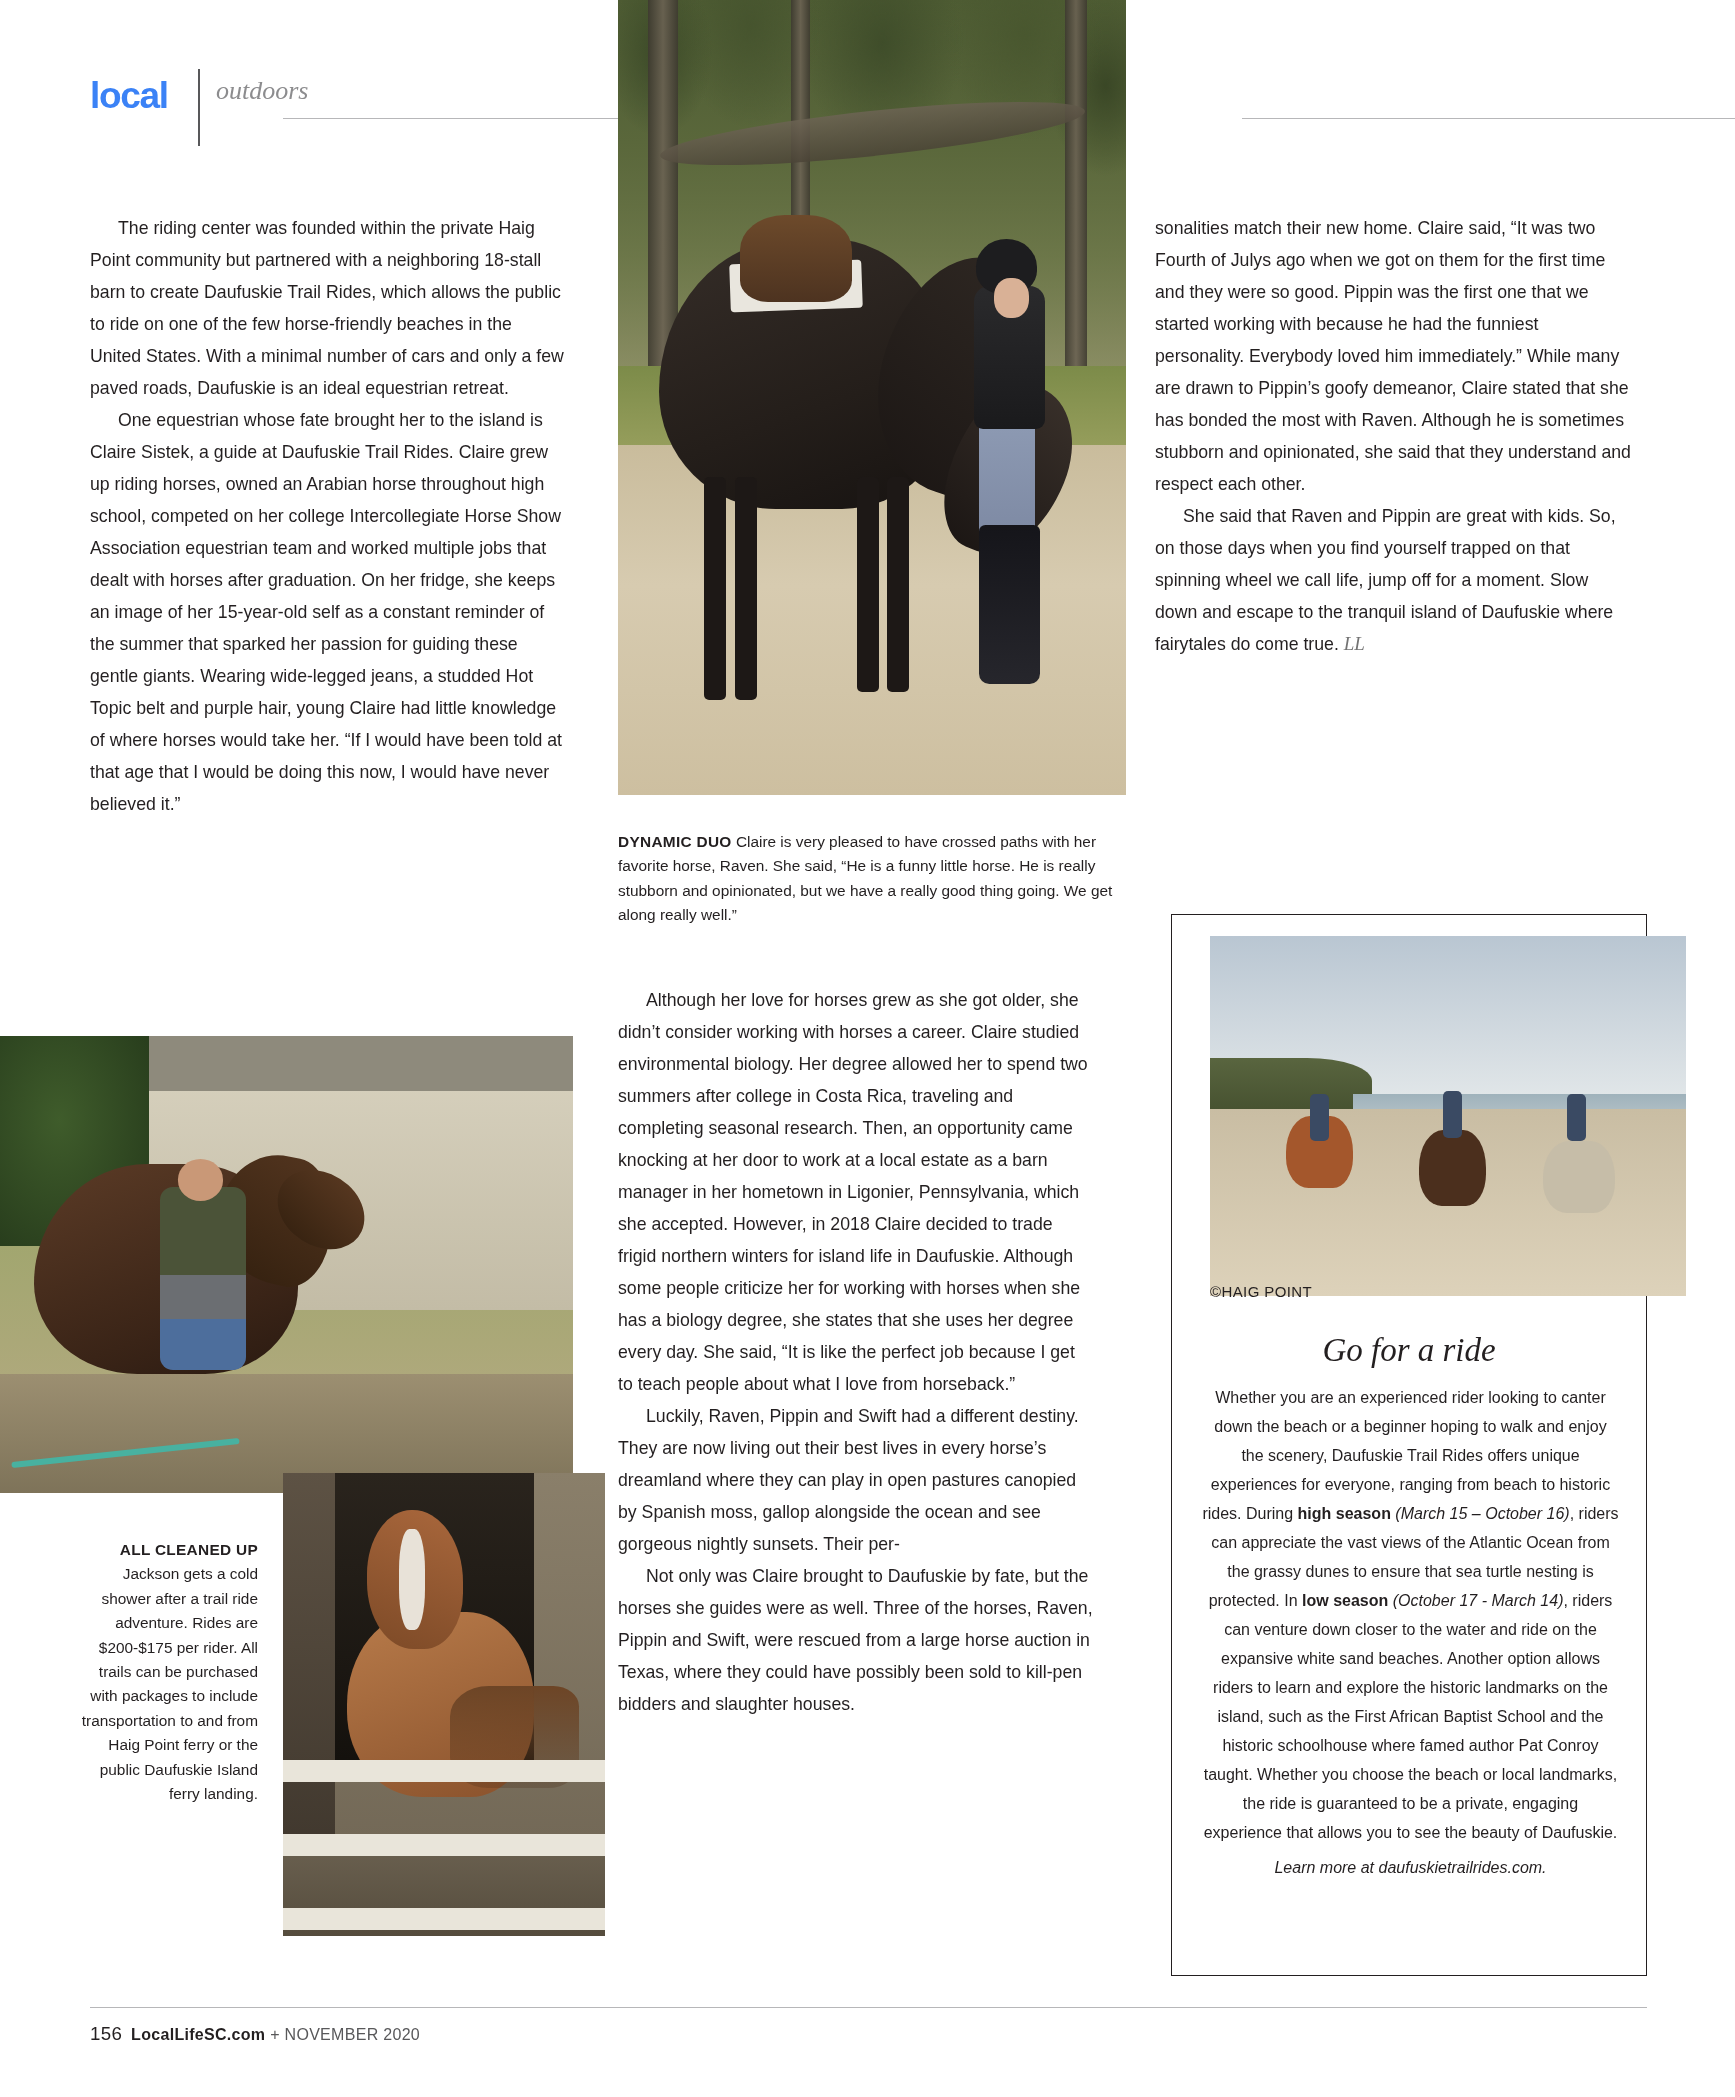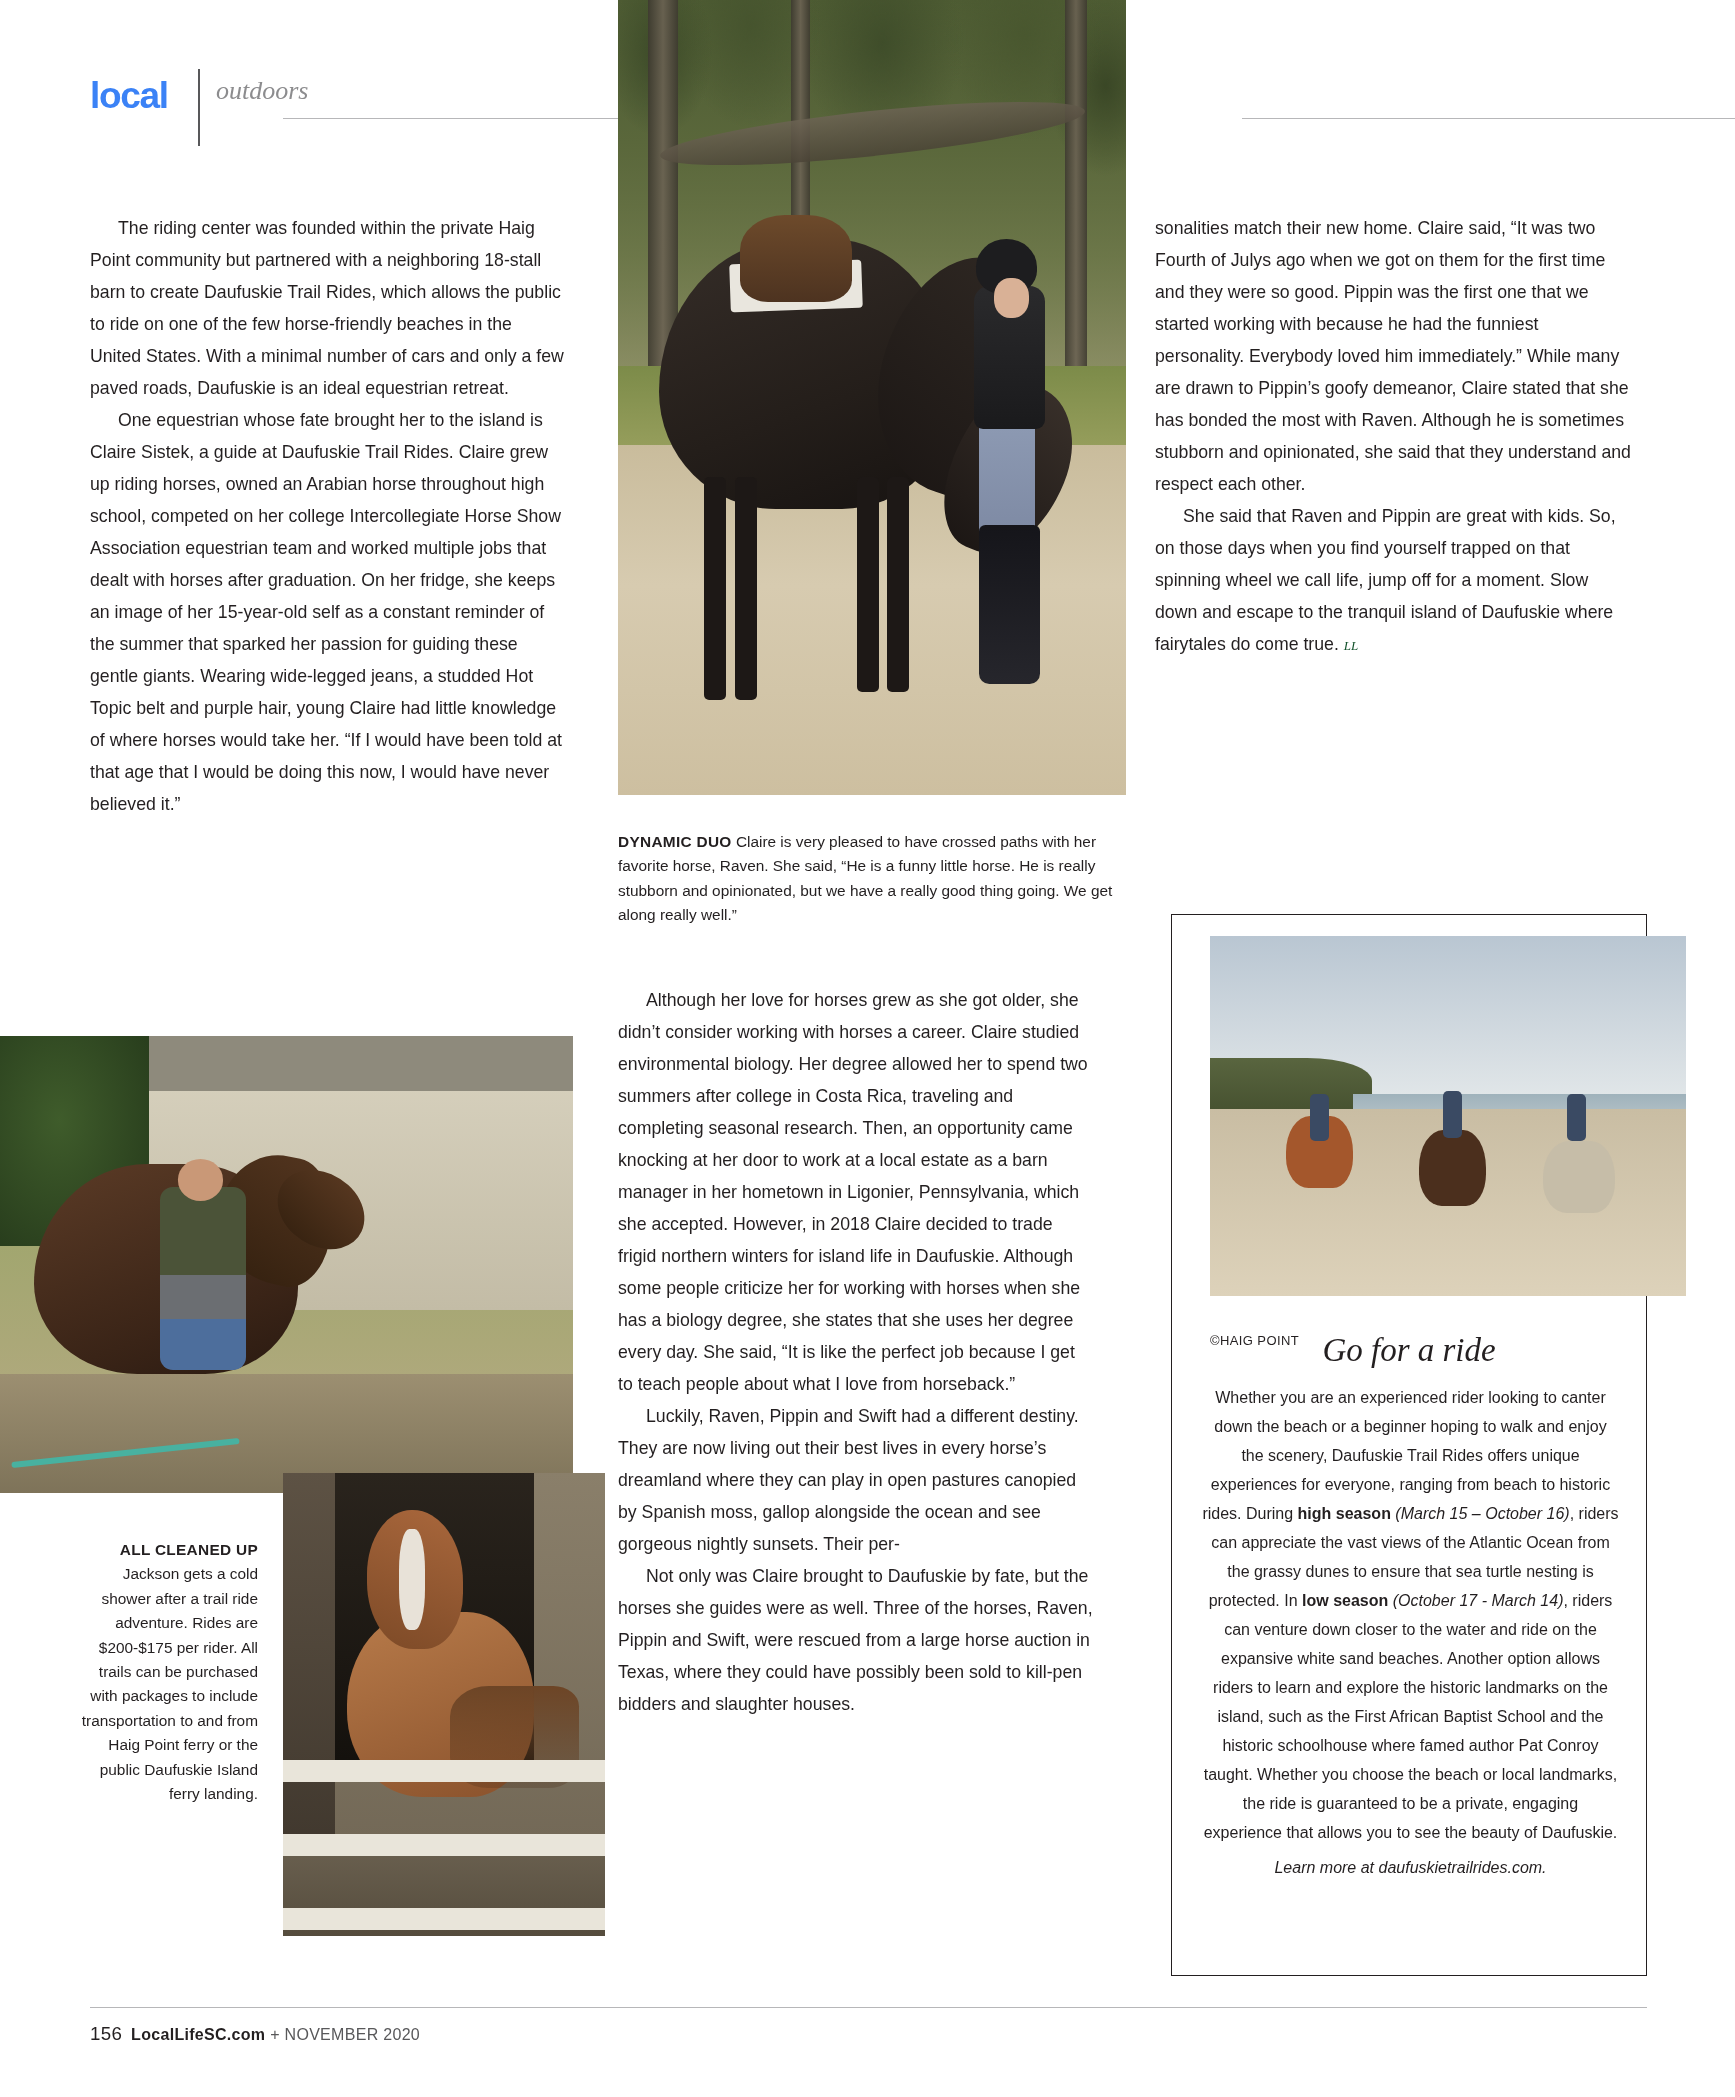--- a/index.html
+++ b/index.html
@@ -350,23 +350,23 @@
   }
 
   
   #sidebar-box {
     position: absolute;
     left: 1171px; top: 914px; width: 476px; height: 1062px;
     border: 1.3px solid #231f20;
     box-sizing: border-box;
   }
   #credit-haig-point {
-    position: absolute; left: 1210px; top: 1333px;
-    font-family: "Liberation Sans", sans-serif;
-    font-size: 13px; letter-spacing: 0.4px; color: #231f20;
+    position: absolute; left: 1210px; top: 1283px;
+    font-family: "Liberation Sans", sans-serif;
+    font-size: 15px; letter-spacing: 0.4px; color: #231f20;
   }
   #sidebar-heading {
     position: absolute; left: 1171px; top: 1332px; width: 476px;
     text-align: center;
     font-family: "Liberation Serif", serif;
     font-style: italic;
     font-size: 33px;
     color: #231f20;
   }
   #sidebar-body {
@@ -391,22 +391,22 @@
     font-family: "Liberation Sans", sans-serif;
     font-size: 16px;
     color: #58585a;
     letter-spacing: 0.3px;
   }
   #footer .pageno { font-size: 18.7px; color: #231f20; margin-right: 9px; }
   #footer .site { font-weight: bold; color: #231f20; }
   .endmark {
     font-family: "Liberation Serif", serif;
     font-style: italic;
-    color: #14532d;
-    font-size: 13px;
+    color: #737373;
+    font-size: 19px;
   }
 </style>
 </head>
 <body>
 
 <div id="masthead">
   <div class="mast-local">local</div>
   <div class="mast-divider"></div>
   <div class="mast-outdoors">outdoors</div>
   <div class="mast-rule-left"></div>

